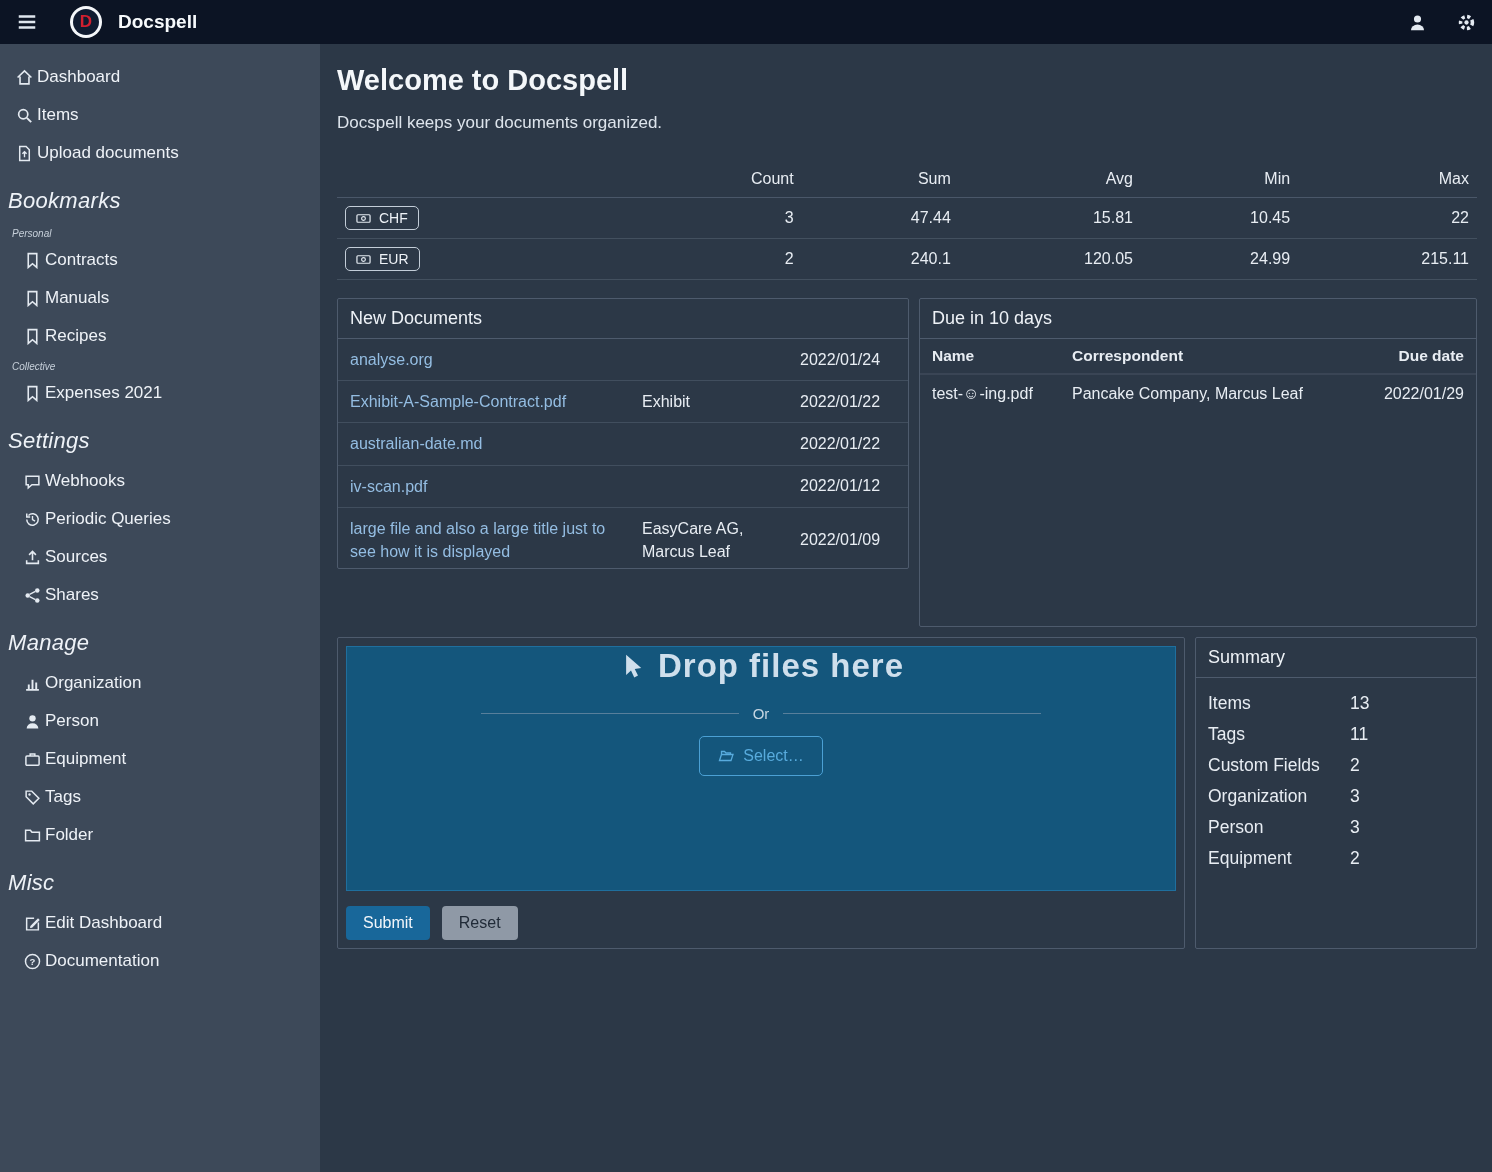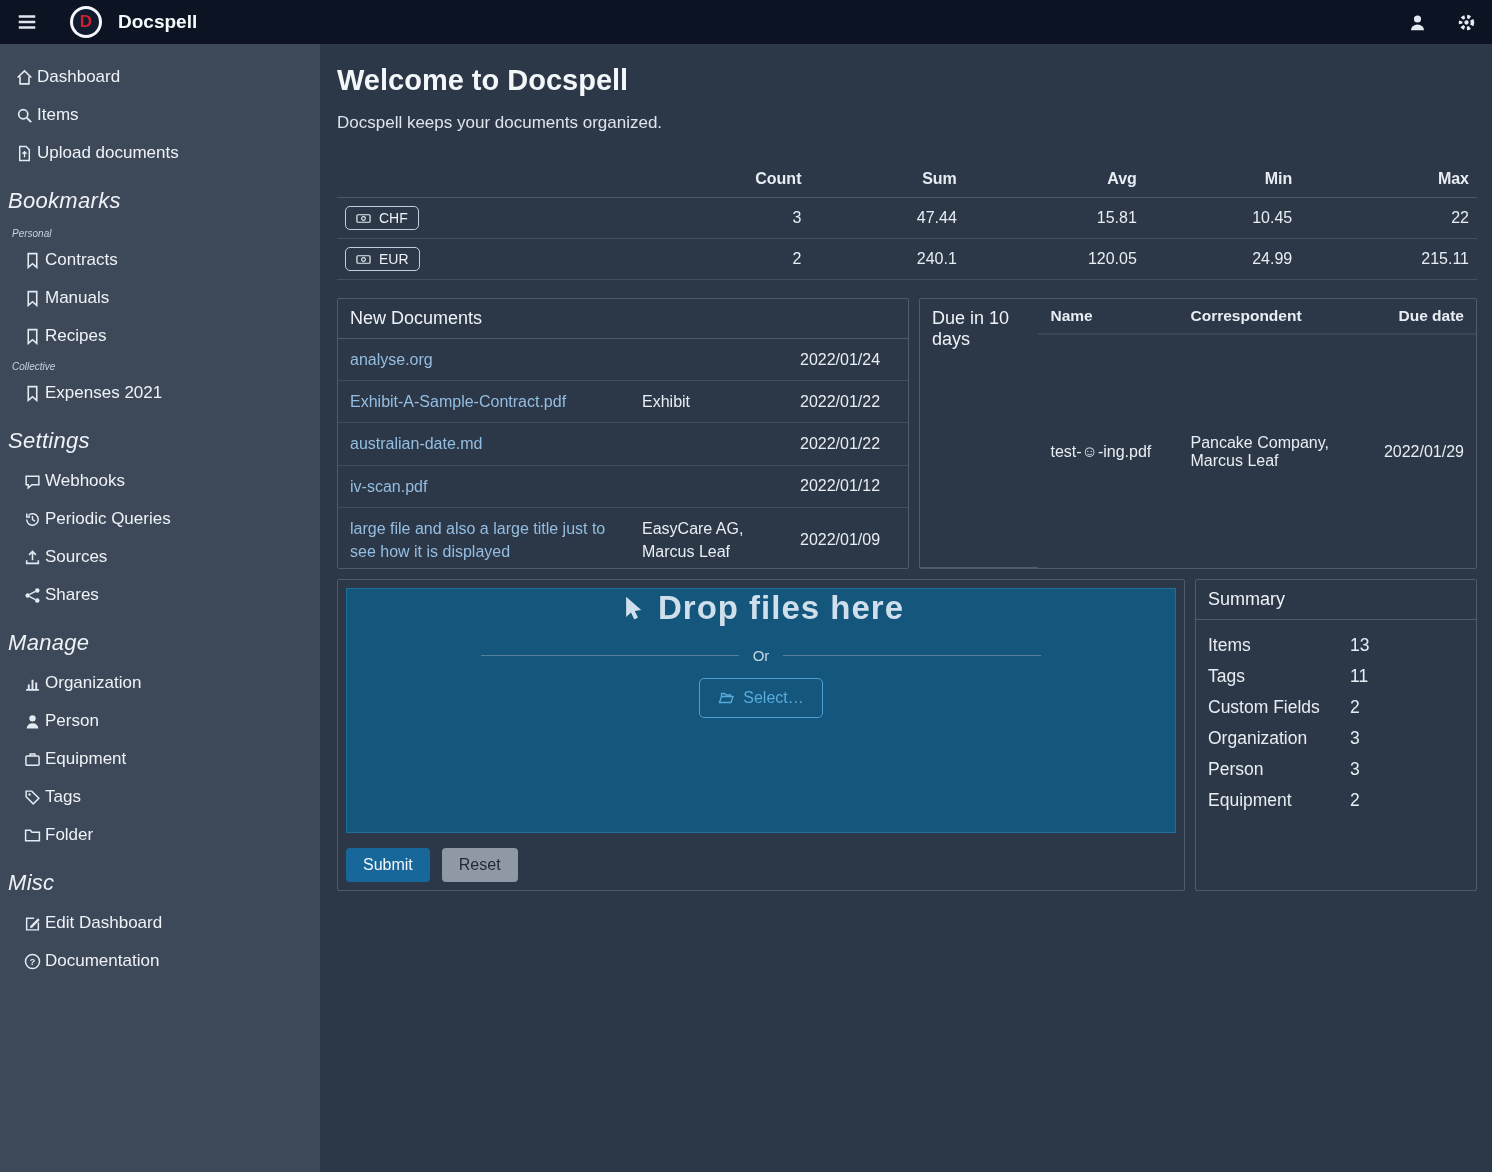--- a/index.html
+++ b/index.html
@@ -25,33 +25,33 @@
   .side-subheading{font-style:italic;font-size:10px;color:#c7d0da;padding:6px 12px 2px}
   .indent{padding-left:24px}
 
   
   .main{flex:1;padding:20px 15px 0 17px;overflow:hidden}
   h1{font-size:29px;font-weight:bold;margin-bottom:16px;color:#f4f7fa}
   .subtitle{font-size:17px;color:#dde4ec;margin-bottom:28px}
 
   
   table.stats{width:100%;border-collapse:collapse;margin-bottom:18px}
-  table.stats th{font-weight:bold;text-align:right;padding:9px 8px;border-bottom:1px solid #4a5769;font-size:16px}
+  table.stats th{font-weight:normal;text-align:right;padding:9px 8px;border-bottom:1px solid #4a5769;font-size:16px}
   table.stats td{text-align:right;padding:8px 8px;border-bottom:1px solid #43505f}
   table.stats th:first-child,table.stats td:first-child{text-align:left;width:300px}
   .badge{display:inline-flex;align-items:center;gap:8px;border:1px solid #c3cdd8;border-radius:5px;padding:3px 10px;font-size:14px;color:#eef2f7}
   .badge .icon{width:15px;height:15px}
 
   
   .panel{border:1px solid #4e5b6d;border-radius:2px;background:#2c3847}
   .panel-header{padding:9px 12px;font-size:18px;border-bottom:1px solid #4e5b6d;color:#eef2f7}
 
   .row-2col{display:flex;gap:10px;margin-bottom:10px}
   .newdocs{width:572px;height:271px;flex-shrink:0;display:flex;flex-direction:column}
-  .duebox{flex:1;height:271px;display:flex;flex-direction:row}
+  .duebox{flex:1;height:329px;display:flex;flex-direction:column}
 
   .doc-row{display:flex;align-items:center;padding:9px 12px;border-bottom:1px solid #414e5e;font-size:16px}
   .doc-row:last-child{border-bottom:none}
   .doc-name{flex:1;color:#94bde2;cursor:pointer;padding-right:10px;line-height:1.45}
   .doc-info{width:158px;color:#e8edf3;line-height:1.45}
   .doc-date{width:96px;color:#e8edf3}
 
   .due-table{width:100%;border-collapse:collapse}
   .due-table th{text-align:left;font-weight:bold;padding:8px 12px;border-bottom:2px solid #3a4555;font-size:15.5px}
   .due-table td{padding:10px 12px;font-size:16px}

